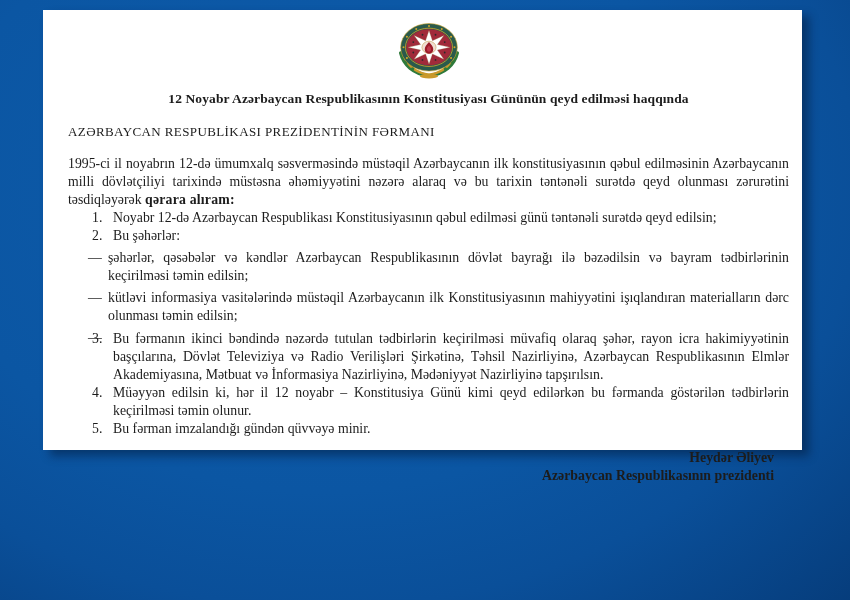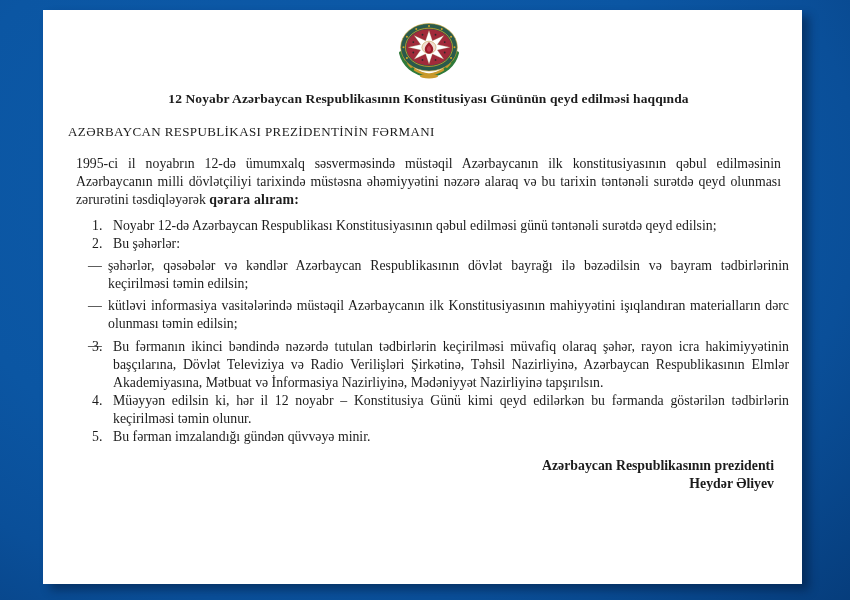--- a/index.html
+++ b/index.html
@@ -9,21 +9,21 @@
     font-family: "Liberation Serif", serif;
   }
   .stage {
     position: relative;
     width: 850px; height: 600px;
     background: radial-gradient(ellipse at 38% 32%, #0e5cab 0%, #0b56a3 52%, #0a4f99 72%, #063d7c 100%);
   }
   .paper {
     position: absolute;
     left: 43px; top: 10px;
-    width: 759px; height: 574px;
+    width: 759px; height: 440px;
     background: #ffffff;
     box-shadow: 7px 6px 9px rgba(2, 18, 45, 0.45);
     box-sizing: border-box;
     padding: 10px 13px 0 25px;
     color: #1c1c1c;
   }
   .emblem-wrap {
     width: 100%;
     text-align: center;
     height: 64px;
@@ -41,21 +41,21 @@
     font-size: 13px;
     font-weight: normal;
     letter-spacing: 0.4px;
   }
   .body-text {
     margin-top: 15px;
     font-size: 13.8px;
     line-height: 18px;
   }
   .preamble {
-    margin: 8px;
+    margin: 0;
     text-align: justify;
   }
   .preamble b { letter-spacing: 0.2px; }
   .num-item {
     position: relative;
     padding-left: 45px;
     text-align: justify;
   }
   .num-item .marker {
     position: absolute;
@@ -167,20 +167,20 @@
         <span class="marker">3.</span><span>Bu fərmanın ikinci bəndində nəzərdə tutulan tədbirlərin keçirilməsi müvafiq olaraq şəhər, rayon icra hakimiyyətinin başçılarına, Dövlət Televiziya və Radio Verilişləri Şirkətinə, Təhsil Nazirliyinə, Azərbaycan Respublikasının Elmlər Akademiyasına, Mətbuat və İnformasiya Nazirliyinə, Mədəniyyət Nazirliyinə tapşırılsın.</span>
       </div>
       <div class="num-item">
         <span class="marker">4.</span><span>Müəyyən edilsin ki, hər il 12 noyabr – Konstitusiya Günü kimi qeyd edilərkən bu fərmanda göstərilən tədbirlərin keçirilməsi təmin olunur.</span>
       </div>
       <div class="num-item">
         <span class="marker">5.</span><span>Bu fərman imzalandığı gündən qüvvəyə minir.</span>
       </div>
 
       <div class="signature">
+        <div>Heydər Əliyev</div>
         <div>Azərbaycan Respublikasının prezidenti</div>
-        <div>Heydər Əliyev</div>
       </div>
 
 
     </div>
   </div>
 </div>
 
 </body></html>

